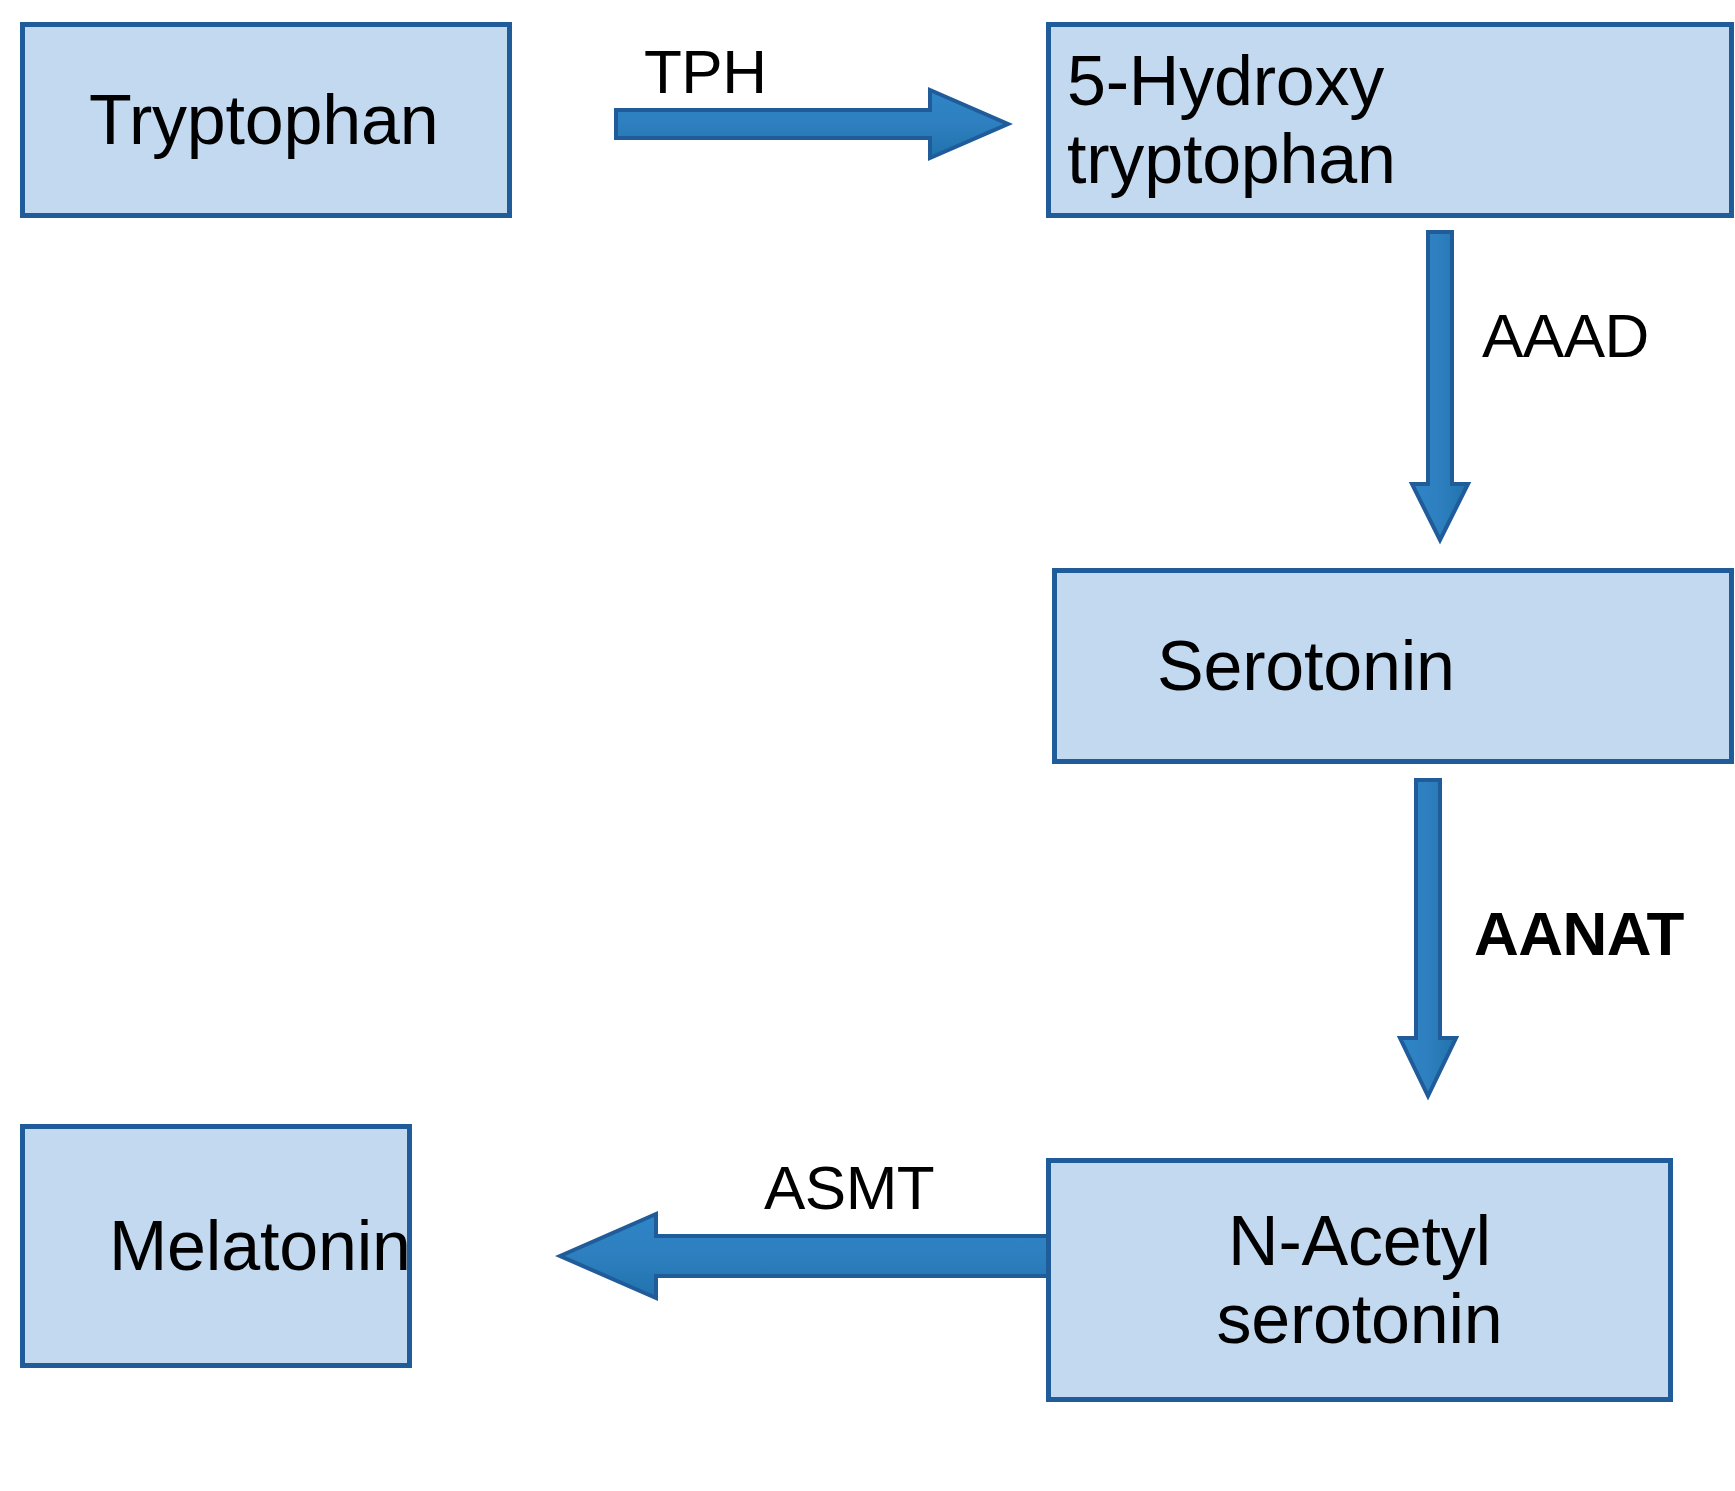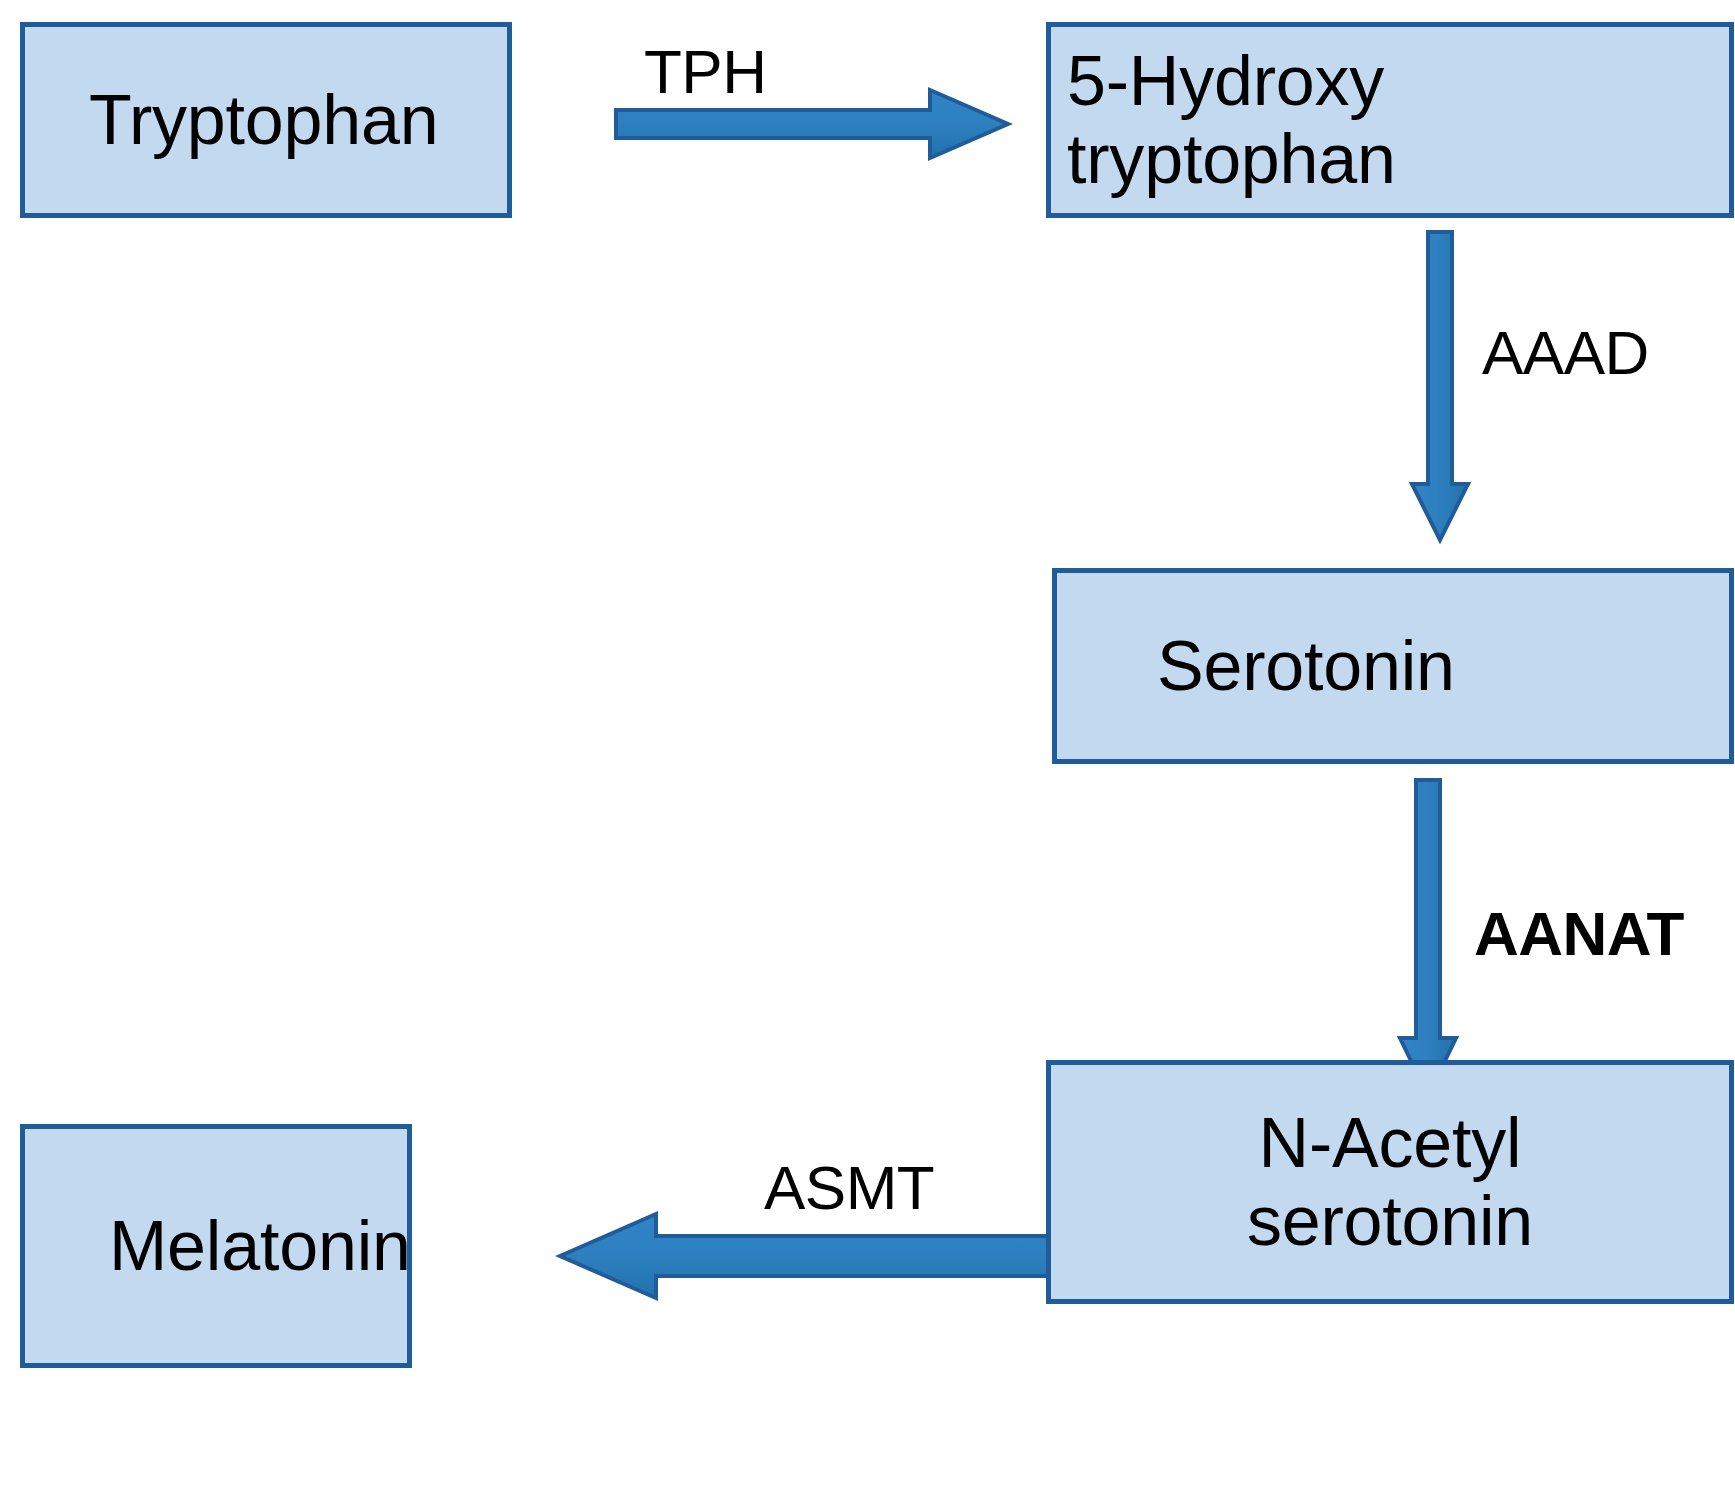--- a/index.html
+++ b/index.html
@@ -59,35 +59,35 @@
     justify-content: flex-start;
     padding-left: 16px;
   }
   #box-serotonin {
     left: 1052px; top: 568px; width: 682px; height: 196px;
     font-size: 70px;
     justify-content: flex-start;
     padding-left: 100px;
   }
   #box-nacetyl {
-    left: 1046px; top: 1060px; width: 688px; height: 244px;
+    left: 1046px; top: 1158px; width: 627px; height: 244px;
     font-size: 70px;
     justify-content: center;
     text-align: center;
   }
   #box-melatonin {
     left: 20px;  top: 1124px; width: 392px; height: 244px;
     font-size: 70px;
     justify-content: flex-start;
     padding-left: 84px;
   }
 
   
   #label-tph   { left: 628px;  top: 36px; margin-left: 16px; }
-  #label-aaad  { left: 1482px; top: 317px; }
+  #label-aaad  { left: 1482px; top: 300px; }
   #label-aanat { left: 1474px; top: 898px; font-weight: bold; }
   #label-asmt  { left: 764px;  top: 1152px; }
 </style>
 </head>
 <body>
 
 <div id="canvas">
 
   <svg class="arrow-svg" id="arrow-tph" style="left:612px; top:82px; width:400px; height:84px;" viewBox="0 0 400 84">
     <defs>

